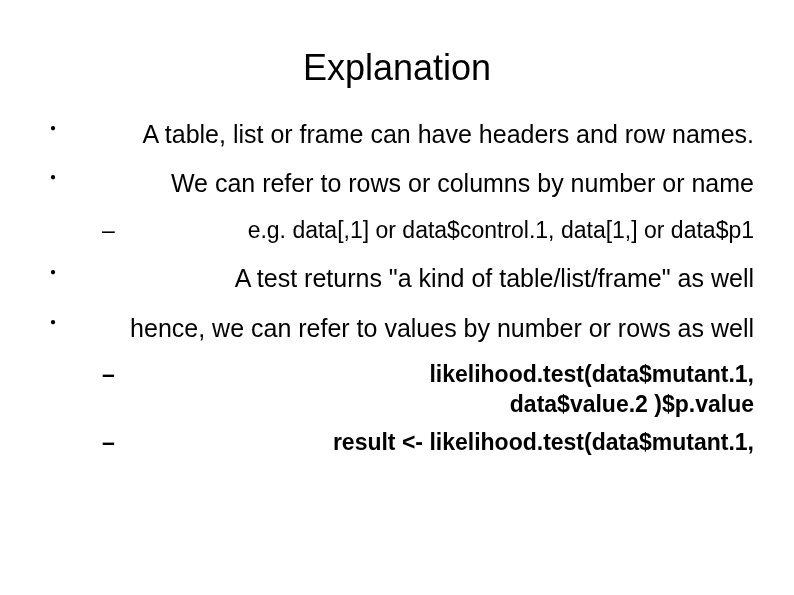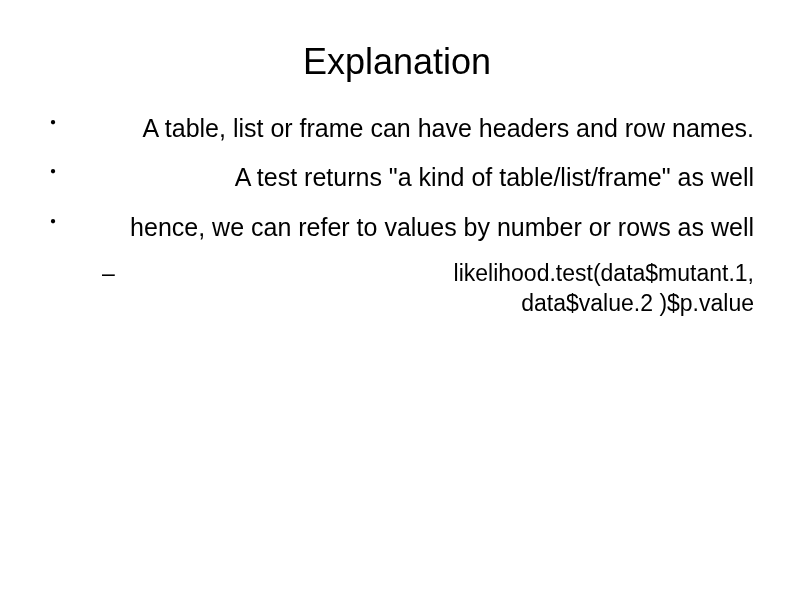--- a/index.html
+++ b/index.html
@@ -14,21 +14,21 @@
       background: #ffffff;
       font-family: Arial, Helvetica, sans-serif;
       color: #000000;
       padding: 20px 40px 20px 40px;
       overflow: hidden;
     }
     .title {
       font-size: 36px;
       font-weight: normal;
       text-align: center;
-      margin-top: 21px;
+      margin-top: 27px;
       margin-bottom: 30px;
     }
     ul.main-list {
       list-style: none;
       padding-left: 10px;
     }
     ul.main-list > li {
       position: relative;
       padding-left: 28px;
       font-size: 25px;
@@ -54,40 +54,51 @@
       line-height: 1.3;
       margin-bottom: 8px;
     }
     ul.sub-list > li::before {
       content: "–";
       position: absolute;
       left: 0;
       top: 0;
     }
     ul.sub-list.bold > li {
-      font-weight: normal;
+      font-weight: bold;
     }
     .indent-continue {
       padding-left: 10px;
     }
   </style>
 </head>
 <body>
 
 <h1 class="title">Explanation</h1>
 
 <ul class="main-list">
   <li>
     <span>A table, list or frame can have headers and row names.</span>
   </li>
   <li>
+    <span>We can refer to rows or columns by number or name</span>
+    <ul class="sub-list">
+      <li>
+        <span>e.g. data[,1] or data$control.1, data[1,] or data$p1</span>
+      </li>
+    </ul>
+  </li>
+  <li>
     <span>A test returns "a kind of table/list/frame" as well</span>
   </li>
   <li>
     <span>hence, we can refer to values by number or rows as well</span>
     <ul class="sub-list bold">
       <li>
         <span>likelihood.test(data$mutant.1,</span><br>
         <span class="indent-continue"> data$value.2 )$p.value</span>
       </li>
+      <li>
+        <span>result &lt;- likelihood.test(data$mutant.1,</span>
+      </li>
     </ul>
   </li>
 </ul>
 
 </body></html>

